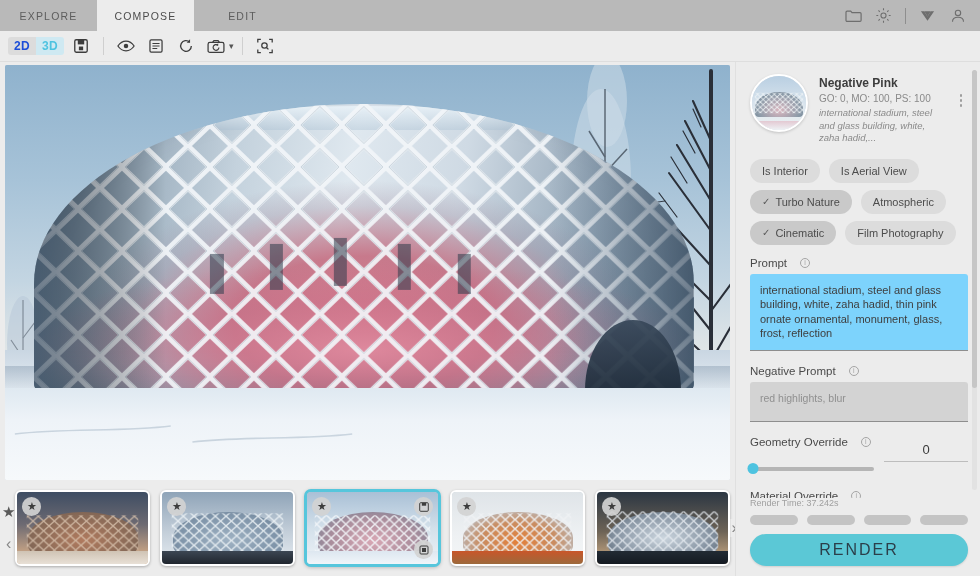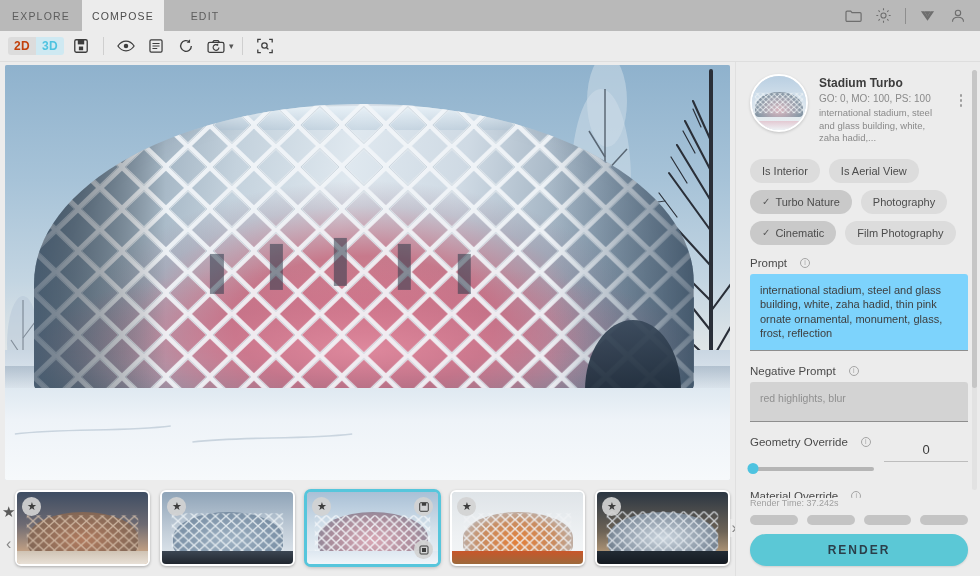--- a/index.html
+++ b/index.html
@@ -14,42 +14,42 @@
   }
   #app { position: relative; width: 980px; height: 576px; display: flex; flex-direction: column; background:#ececec; }
 
   
   .tabbar {
     height: 31px; background: #b9b9b9;
     display: flex; align-items: stretch; flex: 0 0 31px;
     position: relative;
   }
   .tab {
-    width: 82px; display: flex; align-items: center; justify-content: center;
+    width: 97px; display: flex; align-items: center; justify-content: center;
     font-size: 10.5px; letter-spacing: 1.2px; color: #5d5d5d;
     cursor: pointer; user-select: none; background: #b9b9b9;
   }
   .tab.active { background: #ececec; color: #4c4c4c; }
   .tabbar .spacer { flex: 1; }
   .topicons {
     display: flex; align-items: center; gap: 13px; padding-right: 14px;
   }
   .topicons .ic { width: 17px; height: 17px; display:flex; align-items:center; justify-content:center; cursor: pointer; }
   .topicons .divider { width:1px; height:16px; background:#8e8e8e; }
 
   
   .toolbar {
     height: 31px; flex: 0 0 31px; background: #ececec;
     display: flex; align-items: center; padding: 0 8px; gap: 4px;
     border-bottom: 1px solid #dedede;
   }
   .seg { display: flex; align-items: center; border-radius: 3px; overflow: hidden; }
   .seg .sgbtn {
     font-size: 12px; font-weight: 700; padding: 2px 6px; cursor: pointer;
-    color: #c2410c; background: #dcdcdc; letter-spacing:0.3px;
+    color: #1d4ed8; background: #dcdcdc; letter-spacing:0.3px;
   }
   .seg .sgbtn.on { color: #4ec3e0; background: #cfe9f2; text-align: right; }
   .tbtn {
     width: 26px; height: 24px; display: flex; align-items: center; justify-content: center;
     cursor: pointer; border-radius: 3px;
   }
   .tbsep { width: 1px; height: 18px; background: #cfcfcf; margin: 0 5px; }
   .caret { font-size: 9px; color: #555; margin-left:-4px; cursor:pointer;}
 
   
@@ -152,21 +152,21 @@
 
   .card { display: flex; gap: 11px; align-items: flex-start; padding: 2px 0 14px 0; }
   .avatar {
     width: 58px; height: 58px; border-radius: 50%; flex: 0 0 58px; overflow:hidden;
     background: #cdd8e2; border: 2px solid #fff; box-shadow: 0 1px 3px rgba(0,0,0,.18);
     position:relative;
   }
   .card-text { flex: 1; min-width: 0; padding-top: 2px; }
   .card-title { font-size: 12px; font-weight: 700; color: #3c3c3c; line-height: 15px; }
   .card-meta { font-size: 10px; color: #8a8a8a; line-height: 13px; margin-top:1px; }
-  .card-desc { font-size: 9.5px; color: #8a8a8a; line-height: 12.5px; margin-top: 2px; }
+  .card-desc { font-size: 9.5px; color: #8a8a8a; line-height: 12.5px; margin-top: 2px; font-style: italic; }
   .kebab { width:14px; display:flex; flex-direction:column; align-items:center; gap:2.5px;
     padding-top:20px; cursor:pointer; }
   .kebab i { width:2.5px; height:2.5px; border-radius:50%; background:#9d9d9d; display:block; }
 
   .chips { display: flex; flex-wrap: wrap; gap: 7px 9px; padding-bottom: 12px; }
   .chip {
     border-radius: 13px; padding: 5px 12px; font-size: 11px; color: #4c4c4c;
     background: #dcdcdc; cursor: pointer; display:flex; align-items:center; gap:5px;
     white-space:nowrap; line-height:14px;
   }
@@ -197,21 +197,21 @@
   .track .knob { position:absolute; width:11px; height:11px; border-radius:50%; transform:translateX(-50%); }
   .track.geo .knob { background:#4ec3e0; left:3px; }
   .spacer-col { width: 84px; }
 
   .rfooter { padding: 0 12px 10px 14px; background:#ececec; }
   .render-time { font-size: 9px; color: #a0a0a0; margin-bottom: 7px; }
   .skeletons { display:flex; gap: 9px; margin-bottom: 9px; }
   .sk { flex:1; height:10px; border-radius:5px; background:#c4c4c4; }
   .render-btn {
     width: 100%; height: 32px; border-radius: 16px; background: #5bc8d6;
-    border: none; color: #2b3f4a; font-size: 12px; letter-spacing: 2px; font-weight: 700;
+    border: none; color: #2b3f4a; font-size: 16px; letter-spacing: 2px; font-weight: 400;
     cursor: pointer; box-shadow: 0 1px 2px rgba(0,0,0,.12);
   }
   svg { display:block; }
 </style>
 </head>
 <body>
 
 <div id="app">
 
   <div class="tabbar">
@@ -525,21 +525,21 @@
                 <defs>
                   <pattern id="da" width="6" height="5.6" patternUnits="userSpaceOnUse">
                     <path d="M3 0 L6 2.8 L3 5.6 L0 2.8 Z" fill="none" stroke="#f1f5f8" stroke-width=".95" opacity=".9"></path>
                   </pattern>
                 </defs>
                 <rect x="3" y="18" width="52" height="22" fill="url(#da)"></rect>
               </svg>
             <div style="position:absolute;left:0;right:0;bottom:0;height:16%;background:linear-gradient(to bottom,#e3c9d2,#eef2f5)"></div>
           </div>
           <div class="card-text">
-            <div class="card-title">Stadium Turbo</div>
+            <div class="card-title">Negative Pink</div>
             <div class="card-meta">GO: 0, MO: 100, PS: 100</div>
             <div class="card-desc">international stadium, steel and glass building, white, zaha hadid,...</div>
           </div>
           <div class="kebab">
               <i></i>
               <i></i>
               <i></i>
             </div>
         </div>
 
@@ -548,21 +548,21 @@
               <span>Is Interior</span>
             </div>
           <div class="chip">
               <span>Is Aerial View</span>
             </div>
           <div class="chip on">
               <span class="ck">✓</span>
               <span>Turbo Nature</span>
             </div>
           <div class="chip">
-              <span>Photography</span>
+              <span>Atmospheric</span>
             </div>
           <div class="chip on">
               <span class="ck">✓</span>
               <span>Cinematic</span>
             </div>
           <div class="chip">
               <span>Film Photography</span>
             </div>
         </div>
 

